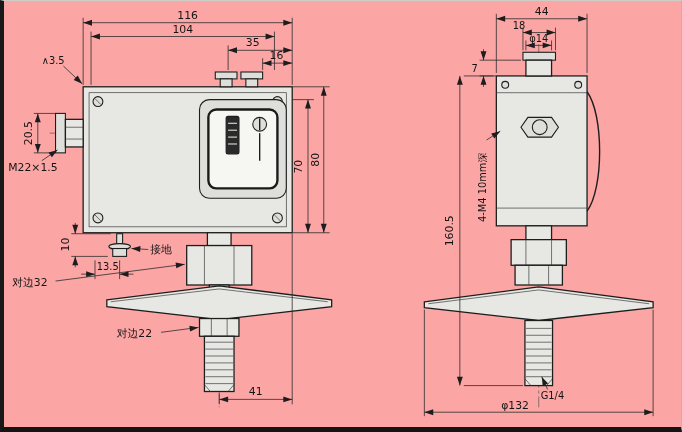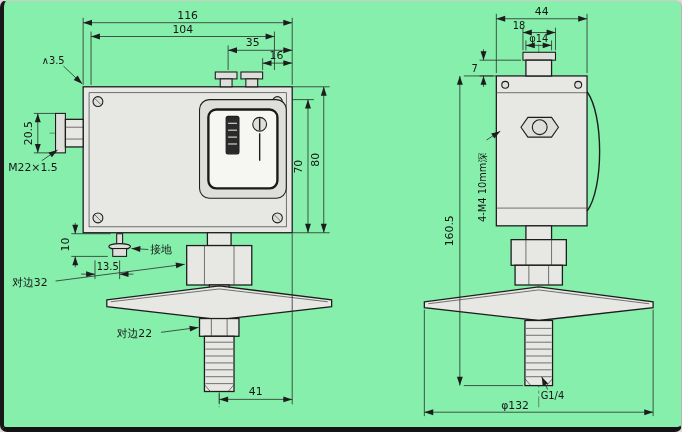--- a/index.html
+++ b/index.html
@@ -1,26 +1,25 @@
 <!DOCTYPE html>
 <html><head>
 <meta charset="utf-8">
 <style>
   html,body { margin:0; padding:0; background:#dcdad6; }
   .sheet {
     position:relative;
     width:682px; height:432px;
-    background:#86efac;
+    background:#fca5a5;
     border-left:4px solid #191919;
     border-bottom:5px solid #141414;
     border-top:1px solid #cfcdc8;
     border-right:1px solid #b9b7b2;
     box-sizing:border-box;
     overflow:hidden;
-    border-radius:7px;
   }
   .sheet svg { display:block; width:100%; height:100%; }
   svg text {
     font-family:"DejaVu Sans", sans-serif;
     font-size:11px;
     fill:#141414;
   }
   svg text.small { font-size:10px; }
   .ln   { stroke:#1d1d1d; stroke-width:1.4; fill:none; }
   .thin { stroke:#3a3a3a; stroke-width:0.7; fill:none; }

